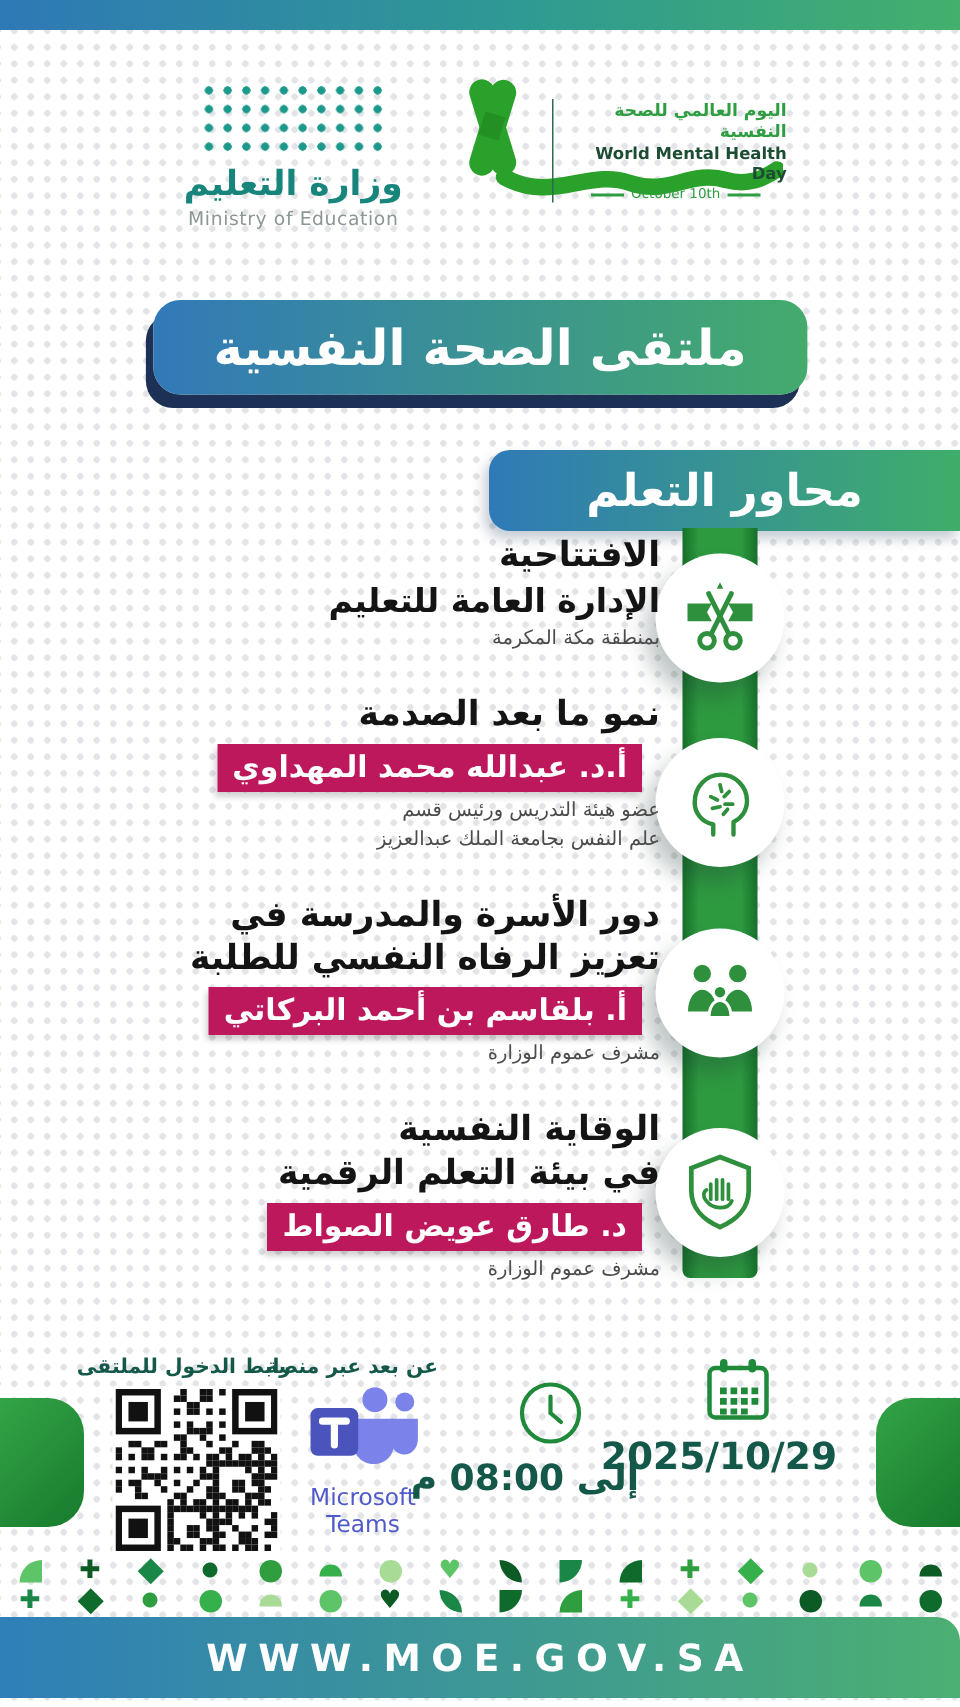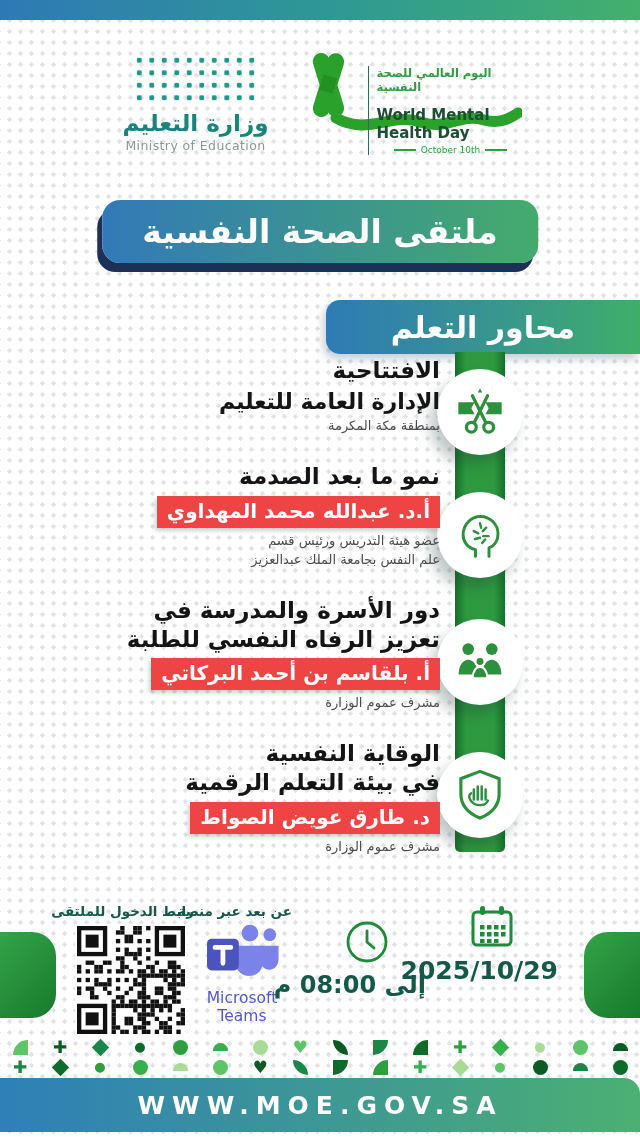--- a/index.html
+++ b/index.html
@@ -13,23 +13,23 @@
   
   .header{position:absolute;top:50px;left:0;width:640px;display:flex;justify-content:center;gap:24px;align-items:flex-start;}
   .moe{width:160px;text-align:center;}
   .moe-dots{width:126px;height:50px;margin:4px auto 6px;
     background-image:radial-gradient(circle,#1d998b 2.6px,transparent 2.9px);
     background-size:12.5px 12.5px;}
   .moe-ar{color:#17857b;font-size:23px;font-weight:bold;}
   .moe-en{color:#8a9793;font-size:12.5px;margin-top:2px;letter-spacing:.4px;}
   .wmhd{position:relative;width:225px;height:105px;}
   .wmhd svg{position:absolute;left:-6px;top:0;}
-  .wmhd-text{position:absolute;right:0;top:16px;width:148px;text-align:left;border-left:1.5px solid #2e6b4f;padding-left:8px;}
+  .wmhd-text{position:absolute;right:0;top:16px;width:148px;text-align:right;border-left:1.5px solid #2e6b4f;padding-left:8px;}
   .wmhd-ar{color:#2f9e42;font-size:11.5px;font-weight:bold;direction:rtl;}
-  .wmhd-en{color:#1d4d33;font-size:15px;font-weight:bold;margin-top:12px;}
+  .wmhd-en{color:#1d4d33;font-size:11px;font-weight:bold;margin-top:2px;}
   .wmhd-date{display:flex;align-items:center;justify-content:center;gap:5px;color:#2f9e42;font-size:9px;margin-top:3px;}
   .wmhd-date::before,.wmhd-date::after{content:"";width:22px;height:1.5px;background:#2f9e42;}
   
   .title-banner{position:absolute;top:200px;left:50%;transform:translateX(-50%);
     background:linear-gradient(90deg,#3279b8,#44ab6c);color:#fff;font-size:33px;font-weight:bold;
     padding:12px 40px;border-radius:18px;direction:rtl;white-space:nowrap;
     box-shadow:-5px 9px 0 #1d3156;}
   .section-banner{position:absolute;top:300px;right:0;width:314px;height:54px;
     background:linear-gradient(90deg,#2f7ab7,#3fae6a);color:#fff;font-size:30px;font-weight:bold;
     border-radius:14px 0 0 14px;display:flex;align-items:center;justify-content:center;direction:rtl;
@@ -39,22 +39,22 @@
     background:linear-gradient(90deg,#15702a,#2e9a40 22%,#2e9a40 78%,#15702a);border-radius:0 0 5px 5px;}
   .tl-circle{position:absolute;left:437px;width:86px;height:86px;border-radius:50%;background:#fff;
     box-shadow:-7px 10px 14px rgba(30,50,50,.28);display:flex;align-items:center;justify-content:center;}
   .tl-c1{top:369px;} .tl-c2{top:492px;} .tl-c3{top:619px;} .tl-c4{top:752px;}
   
   .agenda{position:absolute;top:356px;left:14px;width:426px;direction:rtl;text-align:right;}
   .item{margin-bottom:27px;}
   .item .t{font-size:23px;font-weight:bold;color:#141414;line-height:1.25;}
   .item .b{font-size:22px;font-weight:bold;color:#141414;line-height:1.3;margin-top:3px;}
   .item .m{font-size:13px;color:#4b4b4b;line-height:1.3;margin-top:2px;}
-  .speaker{display:inline-block;background:#ef4444;color:#fff;font-size:20px;font-weight:bold;
-    padding:3px 10px 5px;margin:5px 0 3px;box-shadow:-2px 3px 4px rgba(0,0,0,.18);}
+  .speaker{display:inline-block;background:#be185d;color:#fff;font-size:20px;font-weight:bold;
+    padding:3px 10px 5px;margin:5px 12px 3px;box-shadow:-2px 3px 4px rgba(0,0,0,.18);}
   
   .tab{position:absolute;top:932px;width:56px;height:86px;background:linear-gradient(135deg,#33a447,#177a2c);}
   .tab-l{left:0;border-radius:0 24px 24px 0;}
   .tab-r{right:0;border-radius:24px 0 0 24px;}
   .info-label{color:#14584a;font-size:13.5px;font-weight:bold;direction:rtl;text-align:center;white-space:nowrap;}
   .qr-block{position:absolute;left:68px;top:903px;width:126px;text-align:center;}
   .qr-wrap{margin-top:5px;background:#fff;display:inline-block;padding:2px;}
   .teams-block{position:absolute;left:192px;top:903px;width:100px;text-align:center;}
   .teams-name{color:#5059c9;font-size:15.5px;line-height:1.15;margin-top:2px;text-align:center;}
   .time-block{position:absolute;left:308px;top:918px;width:118px;text-align:center;direction:rtl;}

